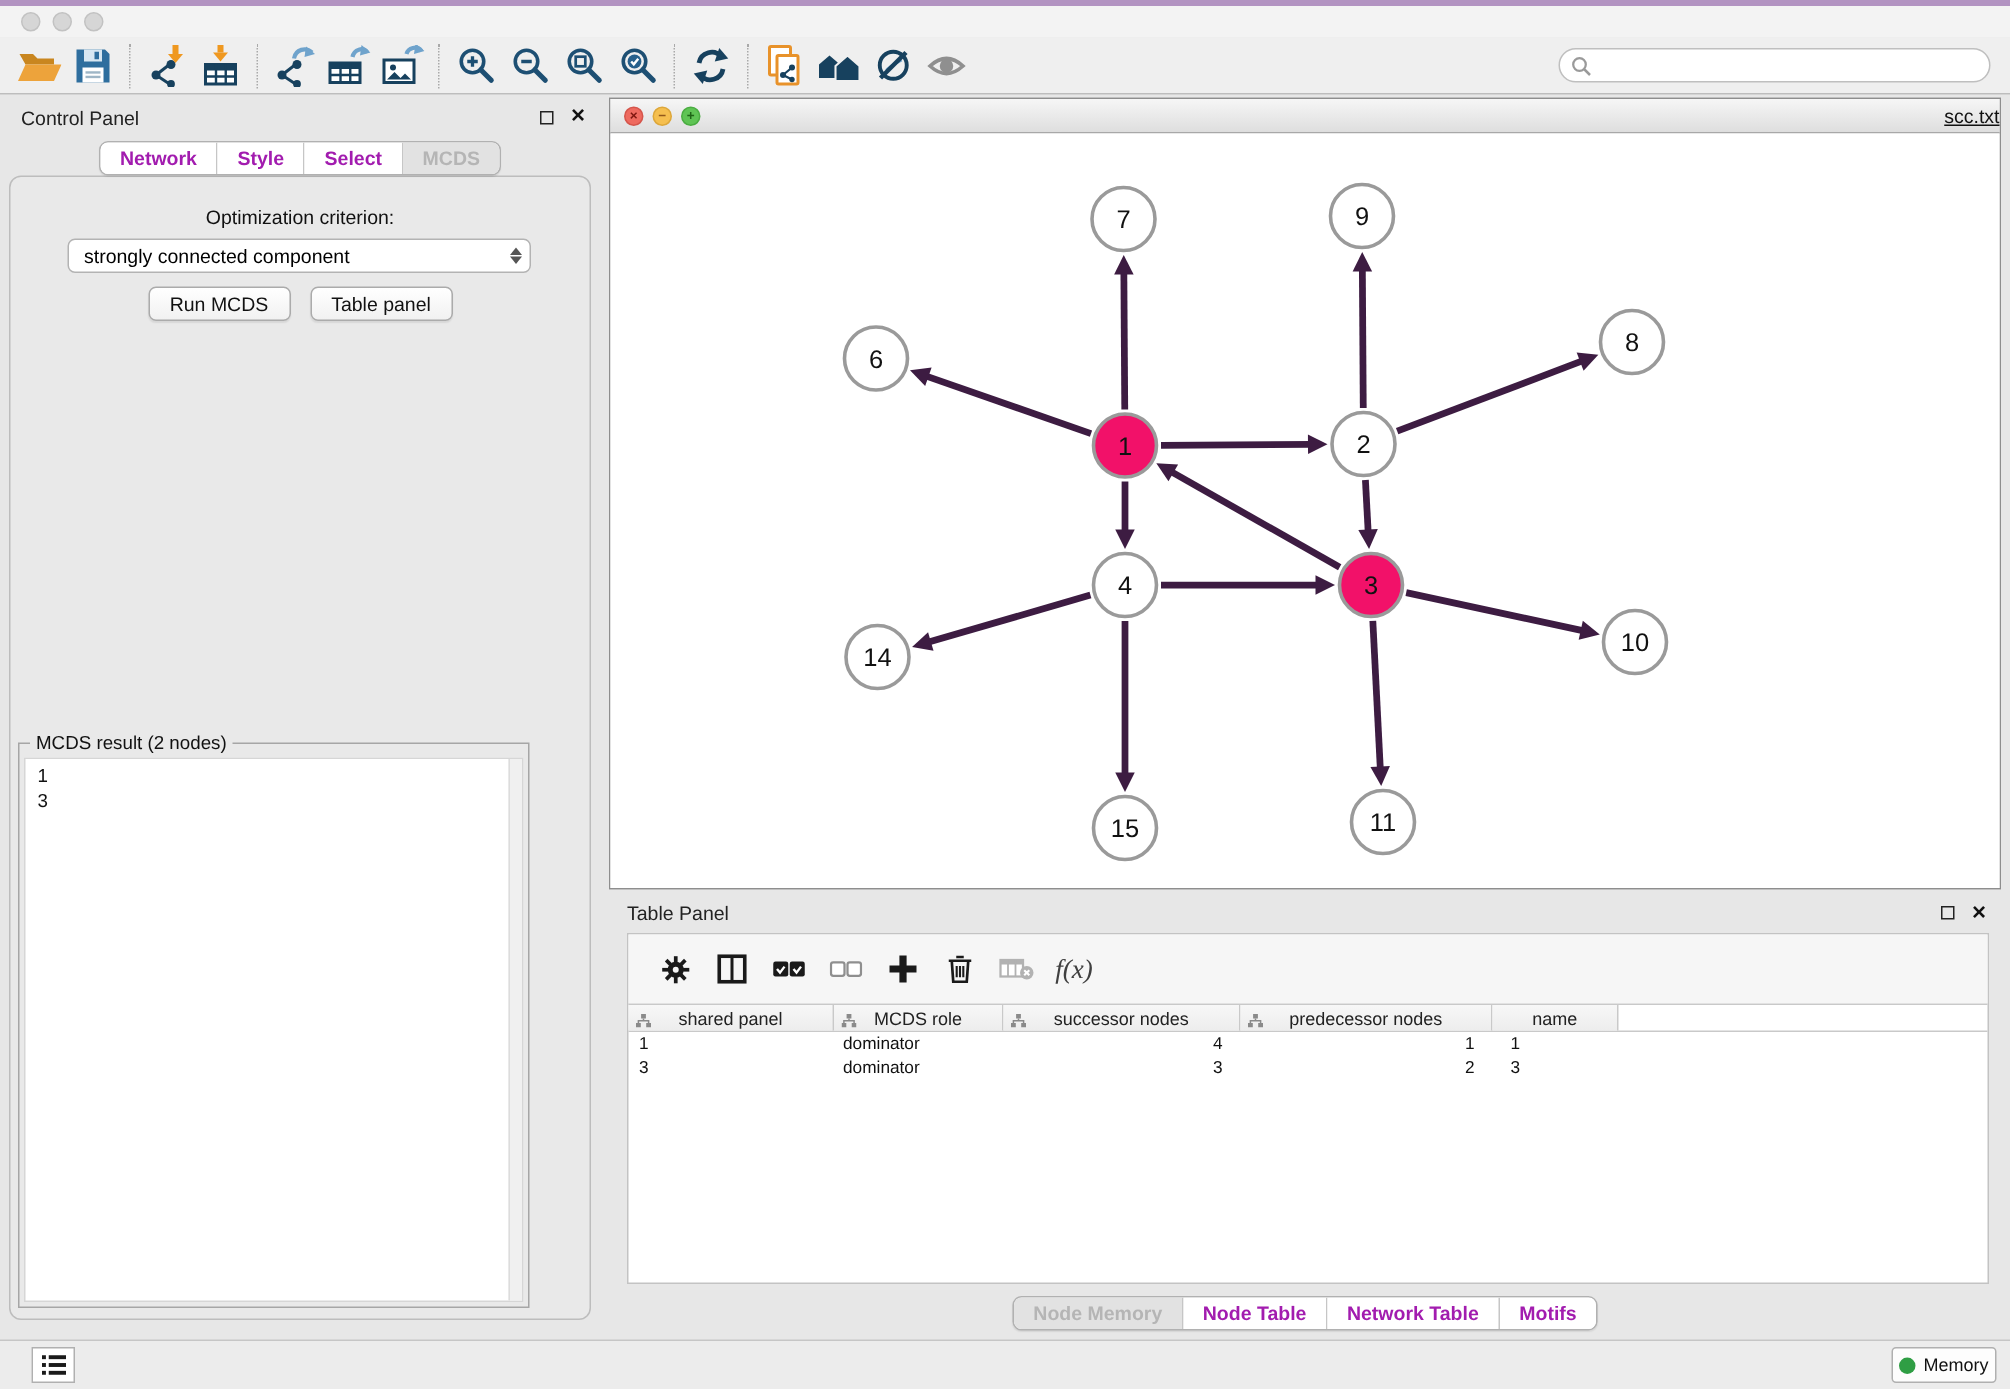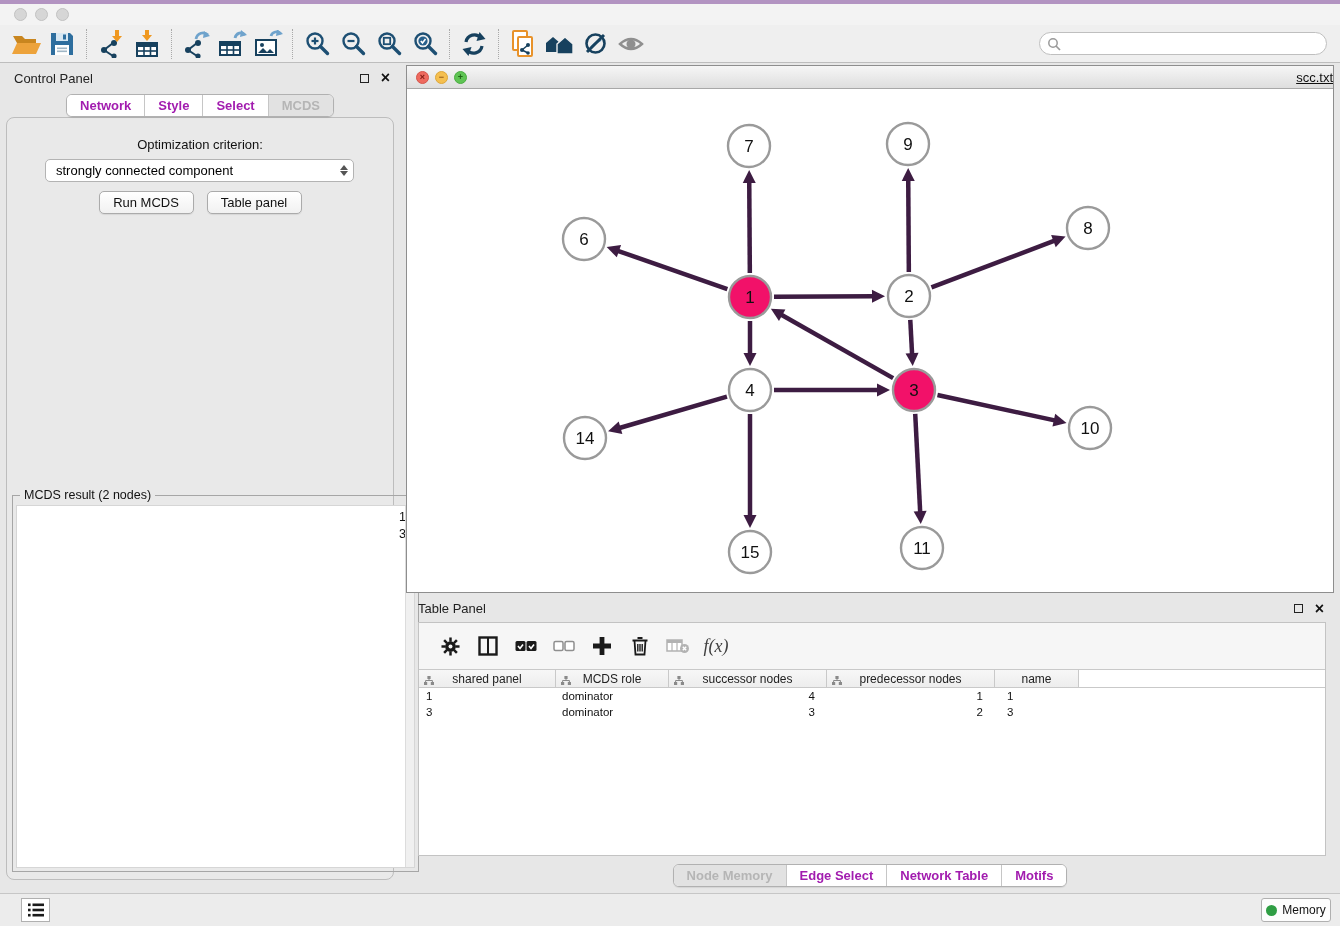--- a/index.html
+++ b/index.html
@@ -46,21 +46,21 @@
   .combo { position:absolute; left:38px; top:41px; width:309px; height:23px; background:#fff;
            border:1px solid #b3b3b3; border-radius:5px; display:flex; align-items:center;
            padding-left:10px; font-size:13px; }
   .combo .stepper { margin-left:auto; margin-right:5px; display:flex; flex-direction:column; gap:1px; }
   .combo .stepper i { width:0; height:0; border-left:4px solid transparent; border-right:4px solid transparent; display:block; }
   .combo .stepper .up { border-bottom:5px solid #555; }
   .combo .stepper .dn { border-top:5px solid #555; }
   .cp-buttons { position:absolute; top:73px; left:0; right:0; display:flex; justify-content:center; gap:13px; }
   .cp-buttons .mac-btn { min-width:95px; }
 
-  .result-group { position:absolute; left:5px; top:377px; width:407px; height:377px; border:1px solid #a6a6a6;text-align:right; }
+  .result-group { position:absolute; left:5px; top:377px; width:341px; height:377px; border:1px solid #a6a6a6; }
   .result-title { position:absolute; top:-8px; left:7px; background:#e9e9e9; padding:0 4px; font-size:12.5px; color:#111; }
   .result-area { position:absolute; inset:9px 3px 3px 3px; background:#fff; border:1px solid #d6d6d6; }
   .result-lines { padding:3px 8px; font-size:12.5px; line-height:17px; color:#111; }
   .result-scroll { position:absolute; right:0; top:0; bottom:0; width:9px; background:#f0f0f0; border-left:1px solid #dcdcdc; }
 
   
   .net-window { position:absolute; left:406px; top:65px; width:928px; height:528px;
                 border:1px solid #8e8e8e; background:#fff; }
   .net-titlebar { position:absolute; left:0; top:0; right:0; height:23px;
                   background:linear-gradient(#f6f6f6,#dedede); border-bottom:1px solid #a8a8a8;
@@ -569,21 +569,21 @@
           <div class="tcell c1">dominator</div>
           <div class="tcell c2">3</div>
           <div class="tcell c3">2</div>
           <div class="tcell c4">3</div>
         </div>
       </div>
   </div>
   <div class="tp-tabs">
     <div class="seg">
       <span class="tab active">Node Memory</span>
-      <span class="tab">Edge Select</span>
+      <span class="tab">Node Table</span>
       <span class="tab">Network Table</span>
       <span class="tab">Motifs</span>
     </div>
   </div>
 </div>
 
 <div class="statusbar">
   <div class="list-btn">
     <svg width="16" height="14" viewBox="0 0 16 14">
       <g fill="#1a1a1a">

